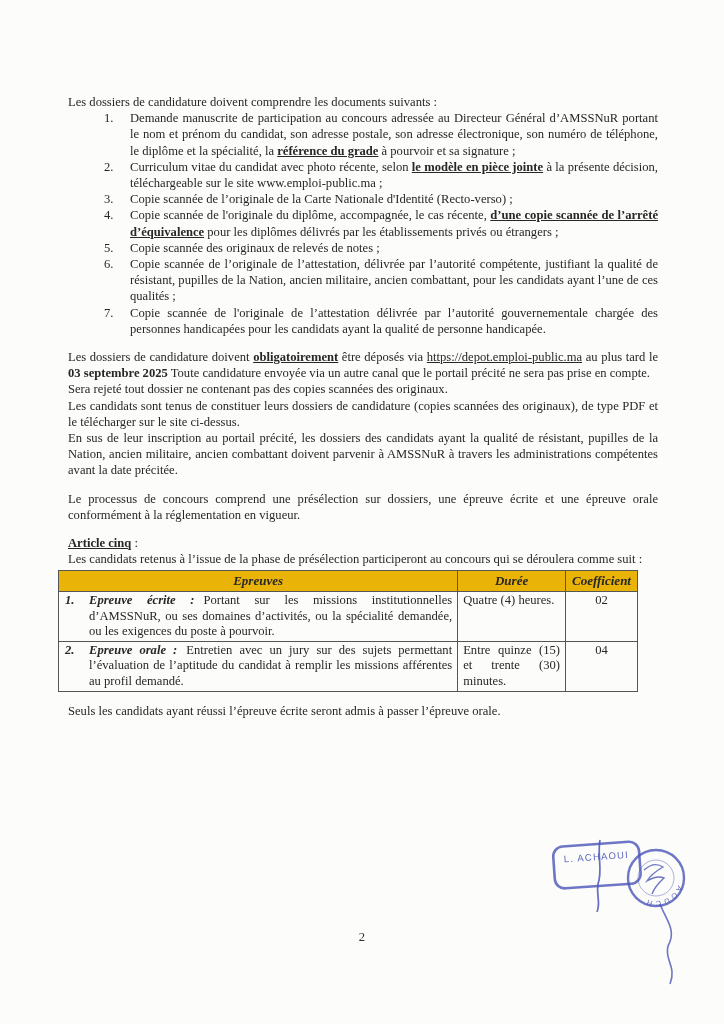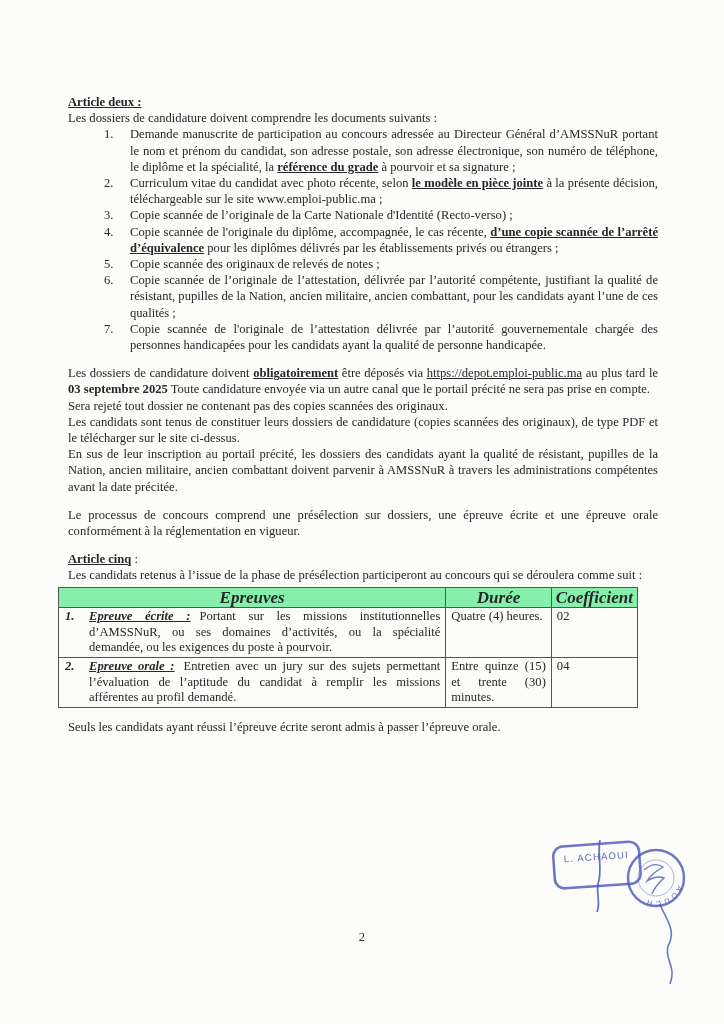--- a/index.html
+++ b/index.html
@@ -23,43 +23,42 @@
   
   table.exam{
     border-collapse:collapse;width:580px;margin:3px 0 0 -10px;
     font-size:12.6px;border:1.5px solid #4f4f4f;
   }
   .exam th,.exam td{
     border:1px solid #555;vertical-align:top;
     padding:1px 5px;line-height:15.6px;
   }
   .exam th{
-    background:#86efac;font-style:italic;font-weight:bold;
-    text-align:center;font-size:17px;padding:2px 4px;
+    background:#eab308;font-style:italic;font-weight:bold;
+    text-align:center;font-size:13px;padding:2px 4px;
   }
   .ep-cell{position:relative;padding-left:30px !important;text-align:justify;}
   .row-num{position:absolute;left:6px;top:1px;font-weight:bold;font-style:italic;}
-  .row-title{font-weight:bold;font-style:italic;text-decoration:underline;margin-right:9px;}
+  .row-title{font-weight:bold;font-style:italic;margin-right:9px;}
   .duree-cell{text-align:justify;margin-top:36px;}
-  .coef-cell{}
+  .coef-cell{text-align:center;}
   .closing{margin-top:11px;}
   .page-number{
     position:absolute;left:0;right:0;top:930px;text-align:center;
     font-size:12.6px;color:#2f2f2f;
   }
   .stamp{position:absolute;}
 </style>
 </head>
 <body>
 
 <div class="page">
   <div class="content">
 
     <section>
-      <p class="heading"><span class="hu">Article deux :</span></p>
       <p class="para">Les dossiers de candidature doivent comprendre les documents suivants :</p>
       <ol class="doc-list">
         <li><span class="li-num">1.</span><span><span>Demande manuscrite de participation au concours adressée au Directeur Général d’AMSSNuR portant le nom et prénom du candidat, son adresse postale, son adresse électronique, son numéro de téléphone, le diplôme et la spécialité, la </span><span style="font-weight: bold; text-decoration: underline;">référence du grade</span><span> à pourvoir et sa signature ;</span></span></li>
         <li><span class="li-num">2.</span><span><span>Curriculum vitae du candidat avec photo récente, selon </span><span style="font-weight: bold; text-decoration: underline;">le modèle en pièce jointe</span><span> à la présente décision, téléchargeable sur le site www.emploi-public.ma ;</span></span></li>
         <li><span class="li-num">3.</span><span><span>Copie scannée de l’originale de la Carte Nationale d'Identité (Recto-verso) ;</span></span></li>
         <li><span class="li-num">4.</span><span><span>Copie scannée de l'originale du diplôme, accompagnée, le cas récente, </span><span style="font-weight: bold; text-decoration: underline;">d’une copie scannée de l’arrêté d’équivalence</span><span> pour les diplômes délivrés par les établissements privés ou étrangers ;</span></span></li>
         <li><span class="li-num">5.</span><span><span>Copie scannée des originaux de relevés de notes ;</span></span></li>
         <li><span class="li-num">6.</span><span><span>Copie scannée de l’originale de l’attestation, délivrée par l’autorité compétente, justifiant la qualité de résistant, pupilles de la Nation, ancien militaire, ancien combattant, pour les candidats ayant l’une de ces qualités ;</span></span></li>
         <li><span class="li-num">7.</span><span><span>Copie scannée de l'originale de l’attestation délivrée par l’autorité gouvernementale chargée des personnes handicapées pour les candidats ayant la qualité de personne handicapée.</span></span></li>
       </ol>

